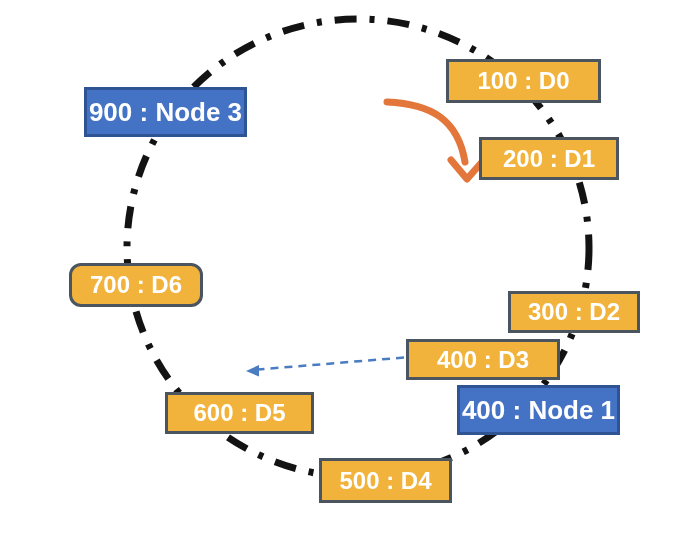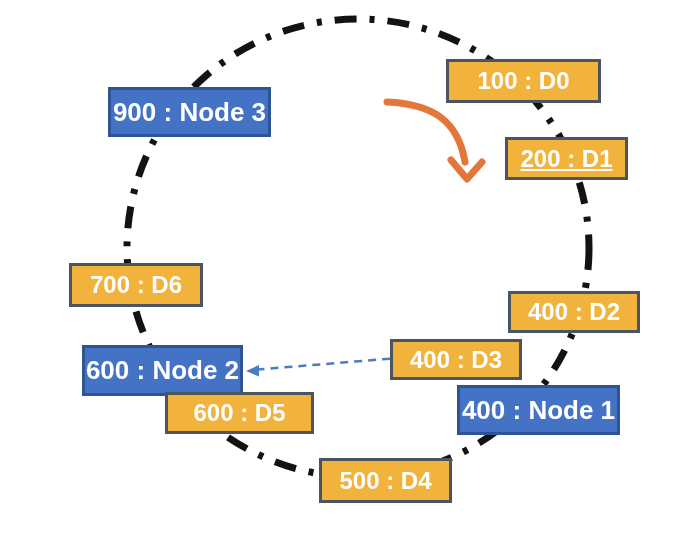--- a/index.html
+++ b/index.html
@@ -59,31 +59,30 @@
     </g>
 
     <g>
       <line x1="404" y1="357.5" x2="258" y2="369.5" style="stroke: var(--mapping-arrow, #4A7CC1);" stroke-width="2.5" stroke-dasharray="8 6"></line>
       <polygon points="246,371 259,365 259,376.5" style="fill: var(--mapping-arrow, #4A7CC1);"></polygon>
     </g>
   </svg>
 
   <div class="box data" style="left:446px; top:59px;  width:155px; height:44px;">100 : D0</div>
 
-  <div class="box node" style="left:84px;  top:87px;  width:163px; height:50px;margin-left:24px;">900 : Node 3</div>
+  <div class="box node" style="left:84px;  top:87px;  width:163px; height:50px;">900 : Node 3</div>
 
-  <div class="box data" style="left:505px; top:137px; width:123px; height:43px;text-decoration:underline;">200 : D1</div>
+  <div class="box data" style="left:479px; top:137px; width:140px; height:43px;">200 : D1</div>
 
-  <div class="box data" style="left:69px;  top:263px; width:134px; height:44px;">700 : D6</div>
+  <div class="box data" style="left:69px;  top:263px; width:134px; height:44px;border-radius:12px;">700 : D6</div>
 
-  <div class="box data" style="left:508px; top:291px; width:132px; height:42px;">400 : D2</div>
+  <div class="box data" style="left:508px; top:291px; width:132px; height:42px;">300 : D2</div>
 
-  <div class="box data" style="left:390px; top:339px; width:132px; height:41px;">400 : D3</div>
+  <div class="box data" style="left:406px; top:339px; width:154px; height:41px;">400 : D3</div>
 
-  <div class="box node" style="left:82px;  top:345px; width:161px; height:51px;">600 : Node 2</div>
 
   <div class="box node" style="left:457px; top:377px; width:163px; height:50px;margin-top:8px;">400 : Node 1</div>
 
   <div class="box data" style="left:165px; top:392px; width:149px; height:42px;">600 : D5</div>
 
   <div class="box data" style="left:319px; top:458px; width:133px; height:45px;text-align:center;">500 : D4</div>
 
 </div>
 
 </body></html>

